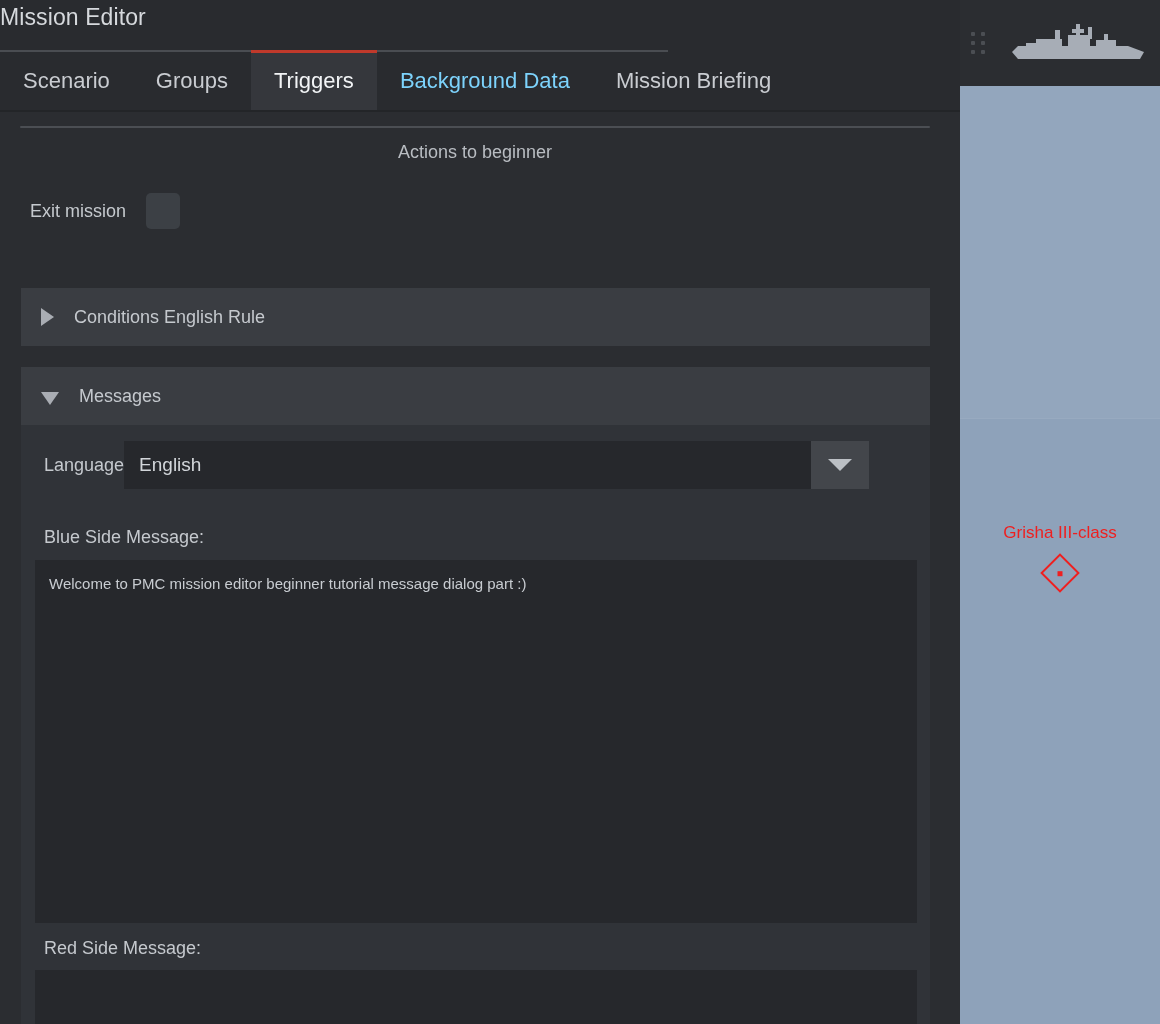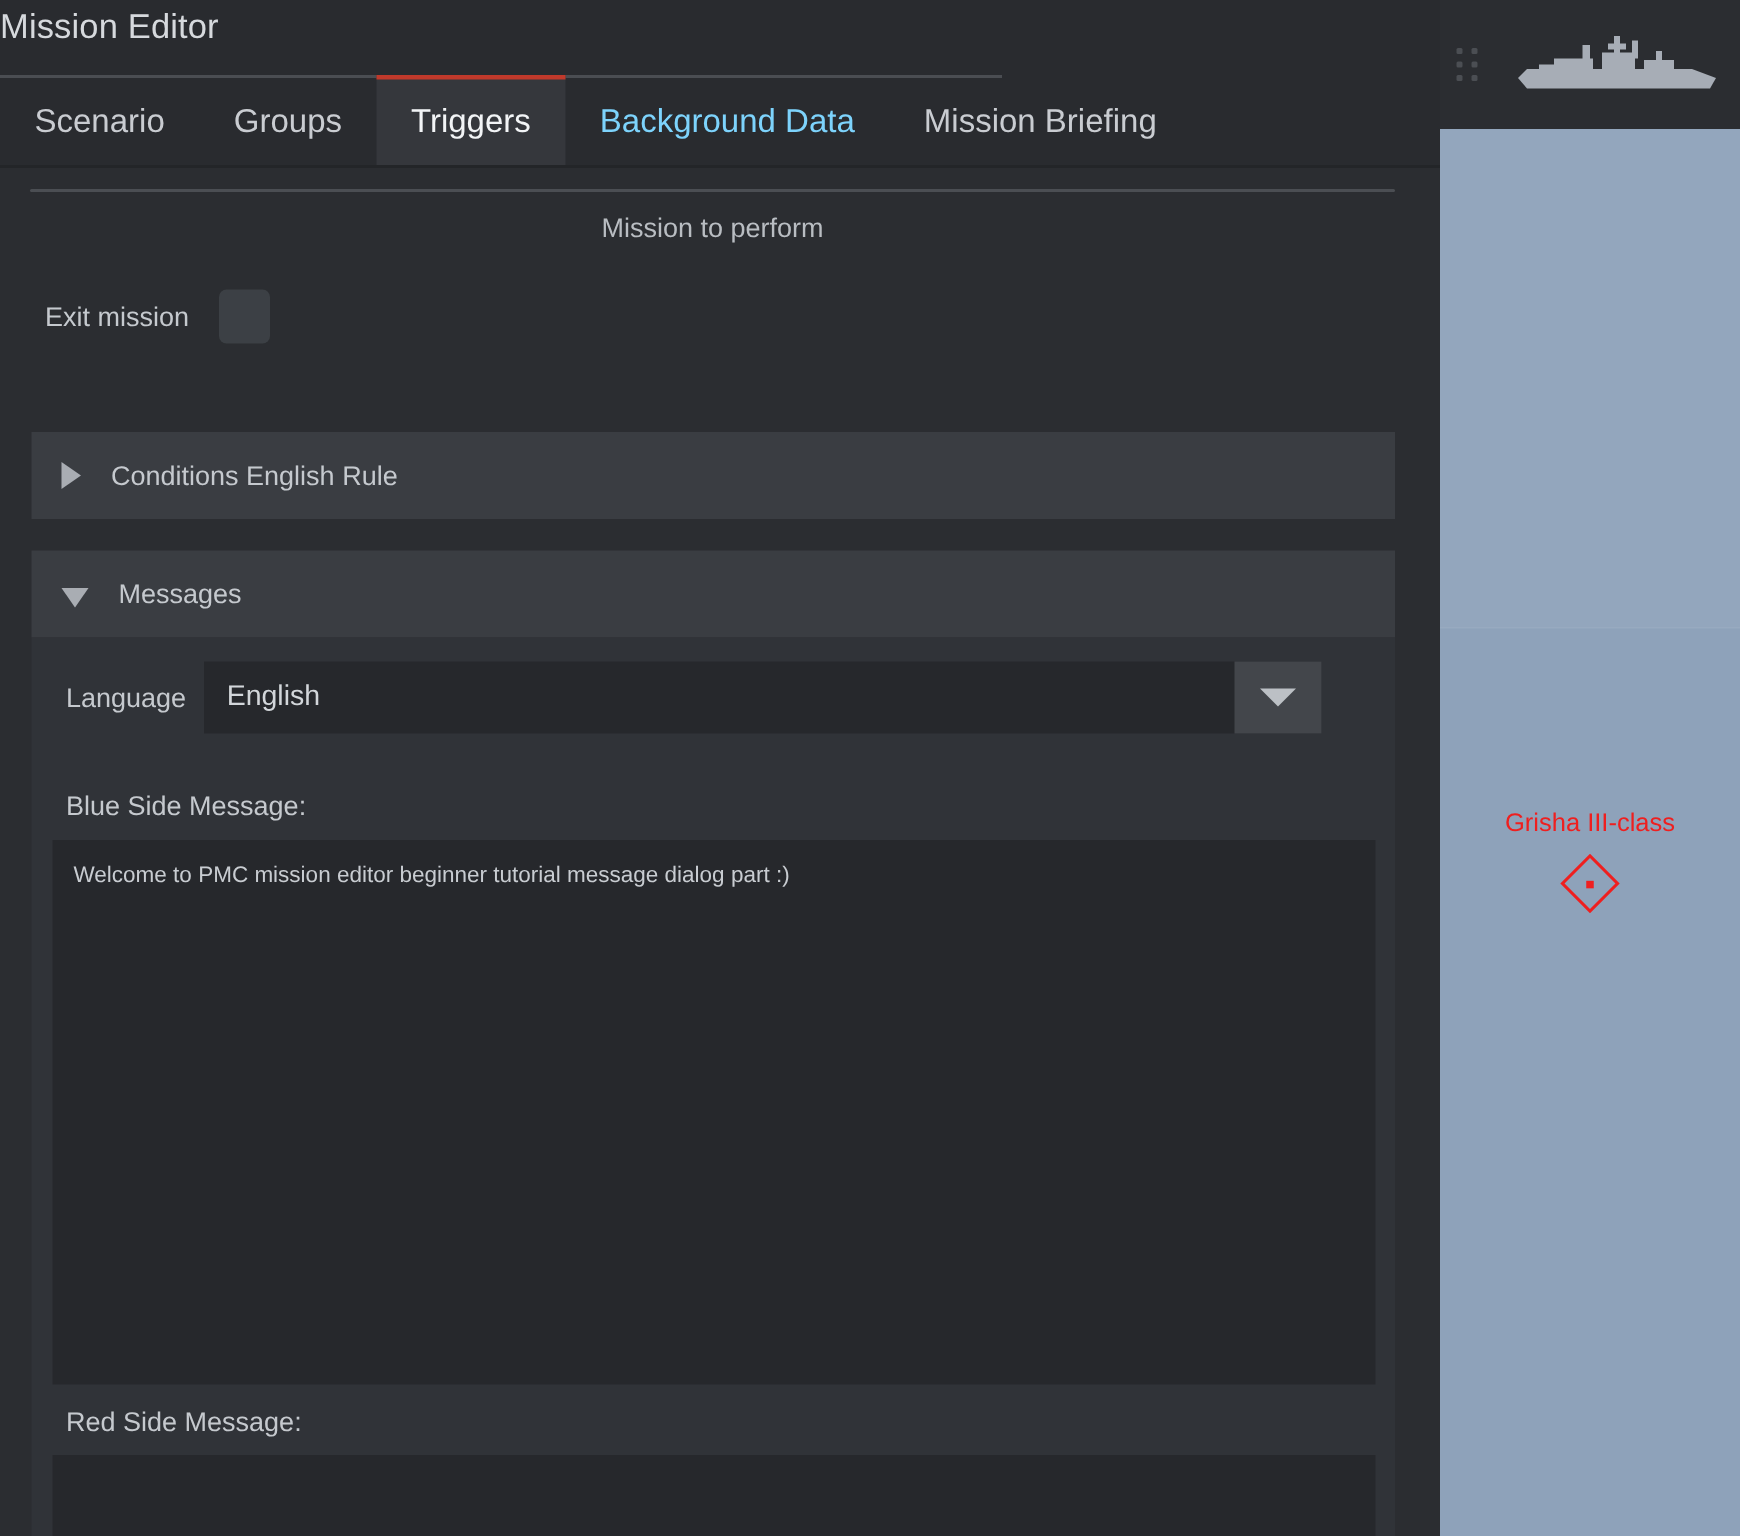--- a/index.html
+++ b/index.html
@@ -182,21 +182,20 @@
     width: 909px;
     height: 599px;
     background: #303338;
   }
 
   #language-row {
     position: absolute;
     left: 23px; top: 16px;
     display: flex;
     align-items: center;
-    gap: 12px;
   }
   #language-label {
     font-size: 18px;
     color: #c5c9ce;
   }
   #language-select-wrap {
     position: relative;
     width: 745px;
     height: 48px;
     display: flex;
@@ -317,21 +316,20 @@
     text-align: center;
     cursor: pointer;
   }
   #unit-hostile { top: 524px; }
   #unit-friendly { top: 750px; }
 
   .unit-label {
     font-size: 17px;
     line-height: 1;
     white-space: nowrap;
-    margin-top: 16px;
   }
   #hostile-label  { color: #ef1f1f; }
   #friendly-label { color: #1414f0; }
 
   .marker-slot {
     position: relative;
     height: 52px;
     margin-top: 12px;
   }
 
@@ -404,21 +402,21 @@
         <button class="tab active">Triggers</button>
         <button class="tab disabled">Background Data</button>
         <button class="tab">Mission Briefing</button>
       </div>
 
       <div id="tabbar-bottom-rule"></div>
     </div>
 
     <div id="section-rule"></div>
 
-    <div id="actions-heading">Mission to perform</div>
+    <div id="actions-heading">Actions to beginner</div>
 
     <div id="exit-mission-row">
       <span id="exit-mission-label">Exit mission</span>
       <span id="exit-mission-checkbox"></span>
     </div>
 
     <div class="accordion-header" id="accordion-conditions">
       <span class="accordion-arrow collapsed"></span>
       <span class="accordion-title">Conditions English Rule</span>
     </div>

